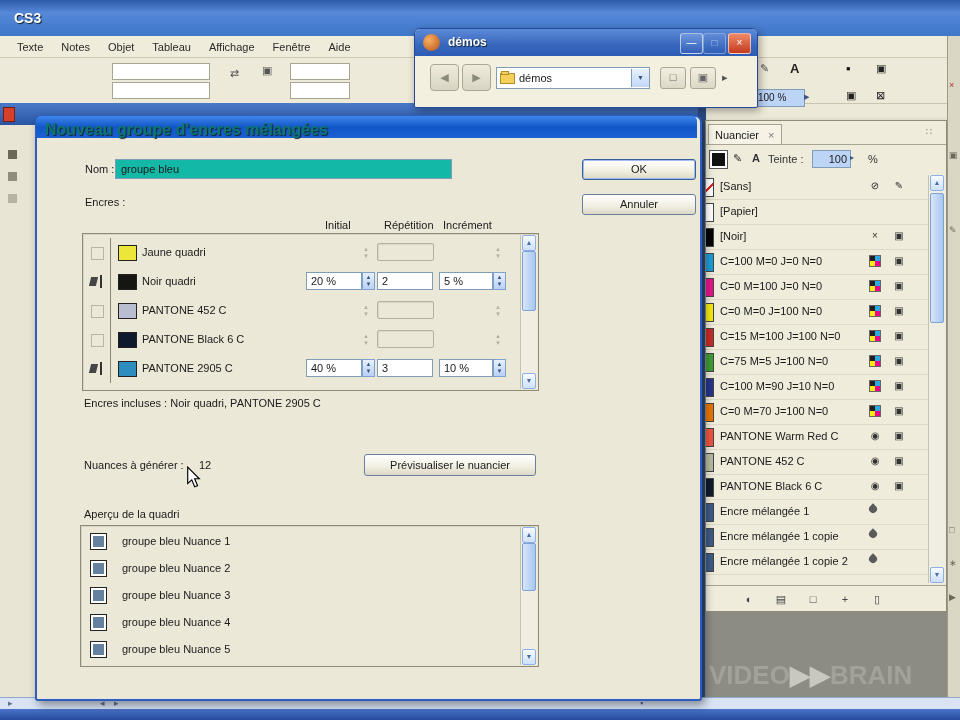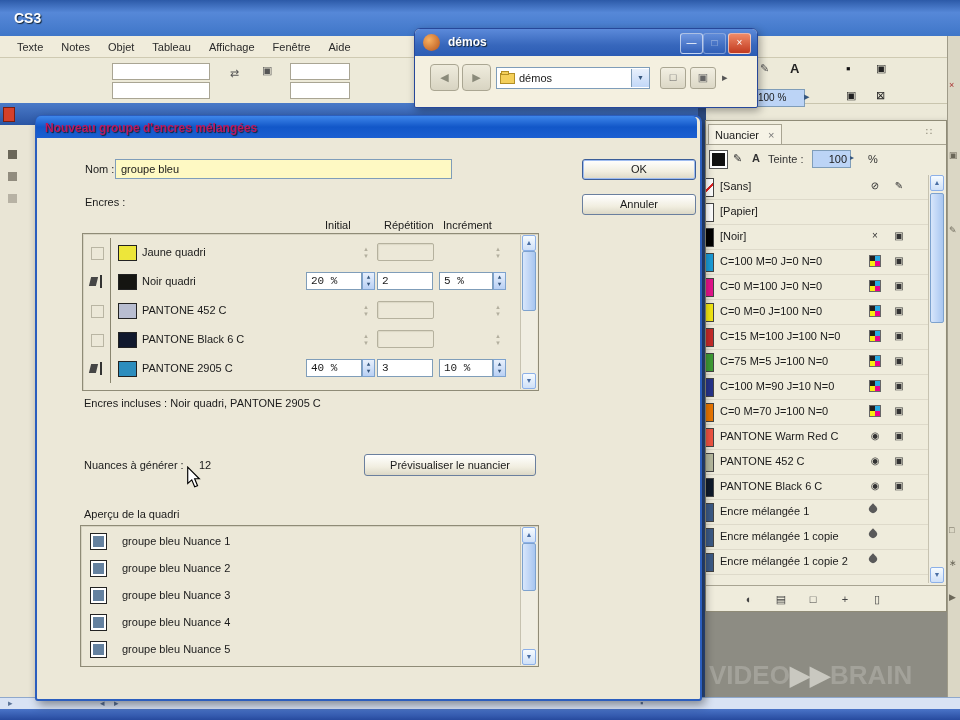--- a/index.html
+++ b/index.html
@@ -47,38 +47,38 @@
   .combo-arrow{margin-left:auto;width:17px;height:18px;background:linear-gradient(#e8f0fc,#c2d8f8);
     border-left:1px solid #7f9db9;font-size:7px;text-align:center;line-height:18px;color:#35567e;}
   .sq-btn{top:11px;width:24px;height:20px;background:linear-gradient(#f2efe2,#dcd8c6);
     border:1px solid #aaa692;border-radius:3px;font-size:11px;text-align:center;line-height:19px;color:#666;}
 
   
   .dialog{left:35px;top:115px;width:663px;height:582px;background:#ece8d8;
     border:2px solid #2b5ebe;border-radius:7px 7px 3px 3px;box-shadow:3px 4px 10px rgba(0,0,0,.4);}
   .dlg-titlebar{left:-1px;top:-1px;width:661px;height:22px;border-radius:5px 5px 0 0;
     background:linear-gradient(180deg,#3e86ea 0%,#1257c8 50%,#1b5fd2 100%);}
-  .dlg-title{left:8px;top:4px;color:#be185d;font-size:12px;font-weight:bold;text-shadow:1px 1px 1px #123;}
-  .field{background:#fef9c3;border:1px solid #7f9db9;font-size:11px;}
+  .dlg-title{left:8px;top:4px;color:#0f766e;font-size:16px;font-weight:bold;text-shadow:1px 1px 1px #123;}
+  .field{background:#14b8a6;border:1px solid #7f9db9;font-size:11px;}
   .xp-btn{background:linear-gradient(180deg,#fff,#f1eee0 60%,#dcd8c6);border:1px solid #6a7f9e;
     border-radius:3px;font-size:11px;text-align:center;color:#1a1a1a;}
   .xp-btn.default{box-shadow:inset 0 0 0 1px #9ebcf0;border-color:#3c5e98;}
   .group-label{font-size:11px;color:#1a1a1a;}
   .col-head{font-size:11px;color:#1a1a1a;}
   .listbox{background:#ece8d8;border:1px solid #8f8b77;box-shadow:inset 1px 1px 0 #d7d3c1;}
 
   .ink-row{position:relative;height:29px;}
   .sel-cell{position:absolute;left:0;top:0;width:26px;height:29px;border-right:1px solid #8a8670;}
   .sel-box{position:absolute;left:7px;top:9px;width:11px;height:11px;border:1px solid #b9b5a3;}
   .mixed-mark{position:absolute;left:6px;top:8px;width:12px;height:13px;}
   .mixed-mark::before{content:"";position:absolute;right:0;top:0;bottom:0;width:2px;background:#333;}
   .mixed-mark::after{content:"";position:absolute;left:0;top:2px;width:7px;height:9px;background:#454545;transform:skewX(-14deg);}
   .ink-swatch{position:absolute;left:34px;top:7px;width:17px;height:14px;border:1px solid #222;}
   .ink-name{position:absolute;left:58px;top:8px;font-size:11px;}
-  .fld{position:absolute;top:5px;height:18px;display:flex;font-family:Liberation Mono, monospace;}
+  .fld{position:absolute;top:5px;height:18px;display:flex;}
   .fbox{height:16px;background:#fff;border:1px solid #7f9db9;font-size:11px;line-height:16px;padding-left:4px;box-sizing:content-box;}
   .spin{width:13px;height:18px;box-sizing:border-box;background:linear-gradient(#e8f0fc,#b9d0f4);
     border:1px solid #7da2ce;display:flex;flex-direction:column;align-items:center;justify-content:center;
     font-size:6px;line-height:7px;color:#35567e;}
   .ghost-spin{position:absolute;top:8px;width:12px;font-size:6px;line-height:7px;color:#b3af9e;text-align:center;}
   .empty-box{position:absolute;top:5px;width:55px;height:16px;border:1px solid #b5b19e;border-radius:2px;
     box-shadow:inset 1px 1px 1px #dcd8c6;}
 
   .vscroll{position:absolute;right:1px;top:1px;bottom:1px;width:16px;background:#f0eee2;border-left:1px solid #c6c2b0;}
   .sb-btn{position:absolute;left:1px;right:1px;height:14px;background:linear-gradient(#f6fbff,#cfe0f8);

